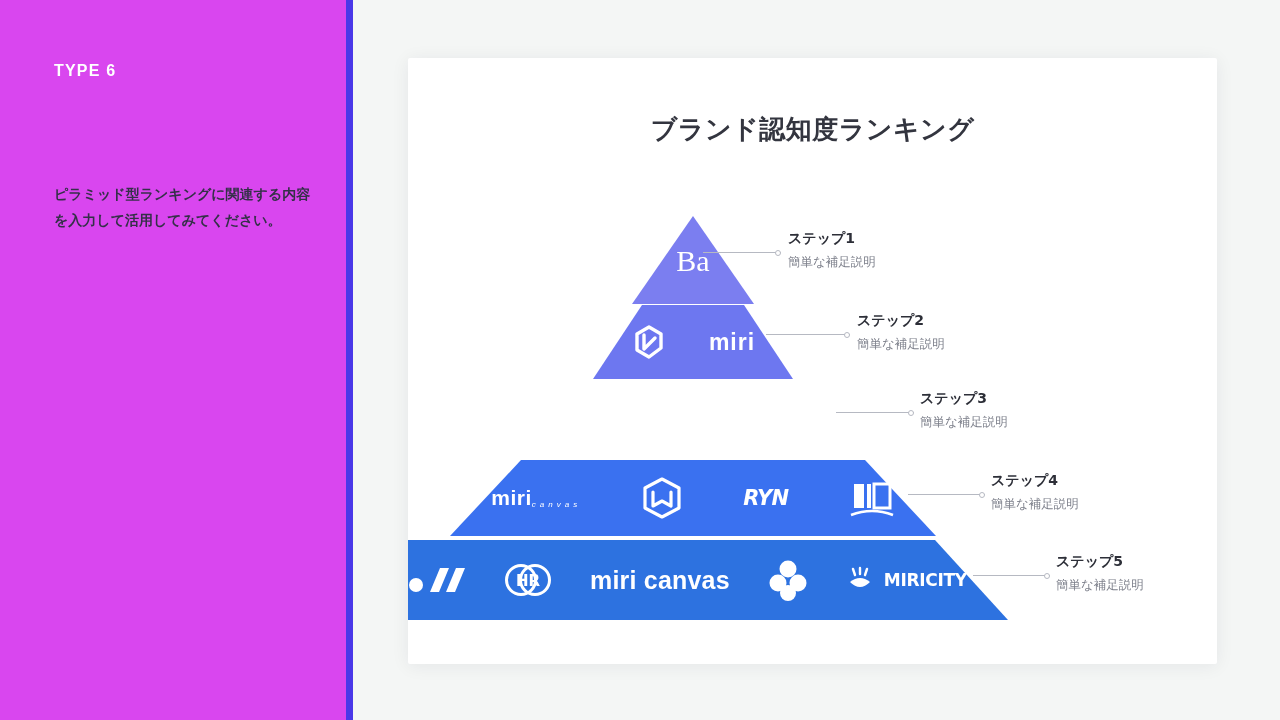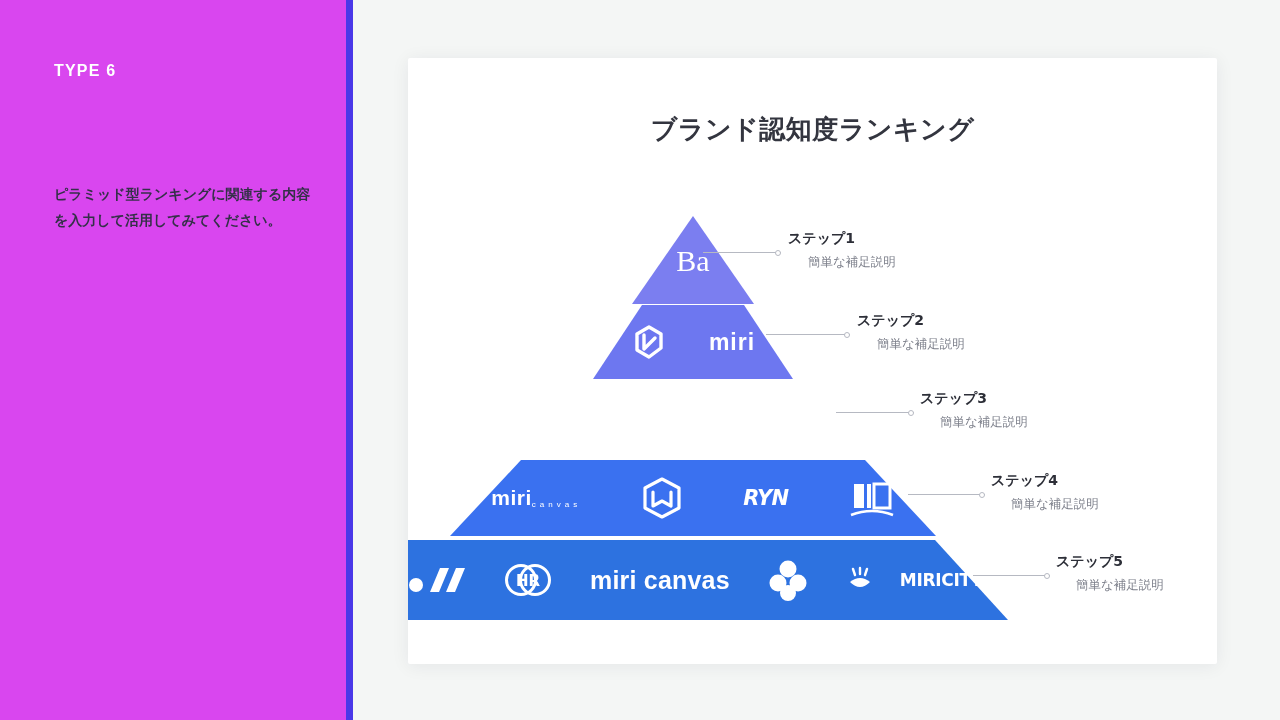--- a/index.html
+++ b/index.html
@@ -68,37 +68,36 @@
 
   
   .lg-ba  { font-family:"Liberation Serif","DejaVu Serif",serif; font-size:30px; line-height:1; }
   .lg-miri{ font-size:23px; font-weight:bold; letter-spacing:1px; }
   .lg-mc  { text-align:center; }
   .lg-mc .t1 { font-size:15px; font-weight:bold; letter-spacing:.3px; font-family:"DejaVu Sans",sans-serif; }
   .lg-mc .t2 { font-size:5.5px; letter-spacing:2.6px; margin-top:2px; opacity:.9; }
   .lg-mk  { font-size:26px; font-weight:bold; letter-spacing:-2px; font-family:"DejaVu Sans",sans-serif; }
   .lg-canvas { text-align:center; }
   .lg-canvas .t1 { font-size:21px; font-weight:bold; letter-spacing:.5px; }
-  .lg-canvas .t2 { font-size:8px; letter-spacing:4px; margin-top:13px; }
+  .lg-canvas .t2 { font-size:8px; letter-spacing:4px; margin-top:13px;font-style:italic; }
   .lg-ryn { font-size:21px; font-weight:bold; font-style:italic; letter-spacing:-.5px; font-family:"DejaVu Sans",sans-serif; }
   .lg-mcb { font-size:25px; font-weight:bold; letter-spacing:.2px; }
   .lg-city { font-size:17px; font-weight:bold; letter-spacing:-.3px; font-family:"DejaVu Sans",sans-serif; }
 
   
   .callout { position:absolute; }
   .co-title {
     font-size:14px; font-weight:bold; color:#2d2f38;
     font-family:"DejaVu Sans","Liberation Sans",sans-serif;
     white-space:nowrap;
   }
   .co-sub {
     font-size:12.5px; color:#7c7f8a; margin-top:6px;
     font-family:"DejaVu Sans","Liberation Sans",sans-serif;
     white-space:nowrap;
-    margin-left:20px;
   }
   .leader { position:absolute; height:9px; }
   .leader .ln { position:absolute; left:0; top:4px; height:1px; background:#b6b9c2; width:100%; }
   .leader .dot {
     position:absolute; right:0; top:1.5px; width:6px; height:6px;
     border-radius:50%; border:1px solid #b6b9c2; background:#ffffff;
   }
 </style>
 </head>
 <body>
@@ -200,21 +199,21 @@
             </div>
             <div class="logo">
               <svg width="40" height="42" viewBox="0 0 40 42">
                 <circle cx="20" cy="10" r="8.5" fill="#ffffff"></circle>
                 <circle cx="10" cy="24" r="8.5" fill="#ffffff"></circle>
                 <circle cx="30" cy="24" r="8.5" fill="#ffffff"></circle>
                 <circle cx="20" cy="34" r="8" fill="#ffffff"></circle>
                 <path d="M20 4 L20 38" stroke="#2d72e0" stroke-width="0"></path>
               </svg>
             </div>
-            <div class="logo" style="gap:22px;">
+            <div class="logo" style="gap:6px;">
               <svg width="28" height="28" viewBox="0 0 28 28" style="margin-right:4px;">
                 <path d="M4 16 Q14 8 24 16 Q14 26 4 16 Z" fill="#ffffff"></path>
                 <path d="M9 9 L7 3 M14 8 L14 2 M19 9 L21 3" stroke="#ffffff" stroke-width="2.4" stroke-linecap="round"></path>
               </svg>
               <span class="lg-city">MIRICITY</span>
             </div>
           </div>
         </div>
 
       </div>

